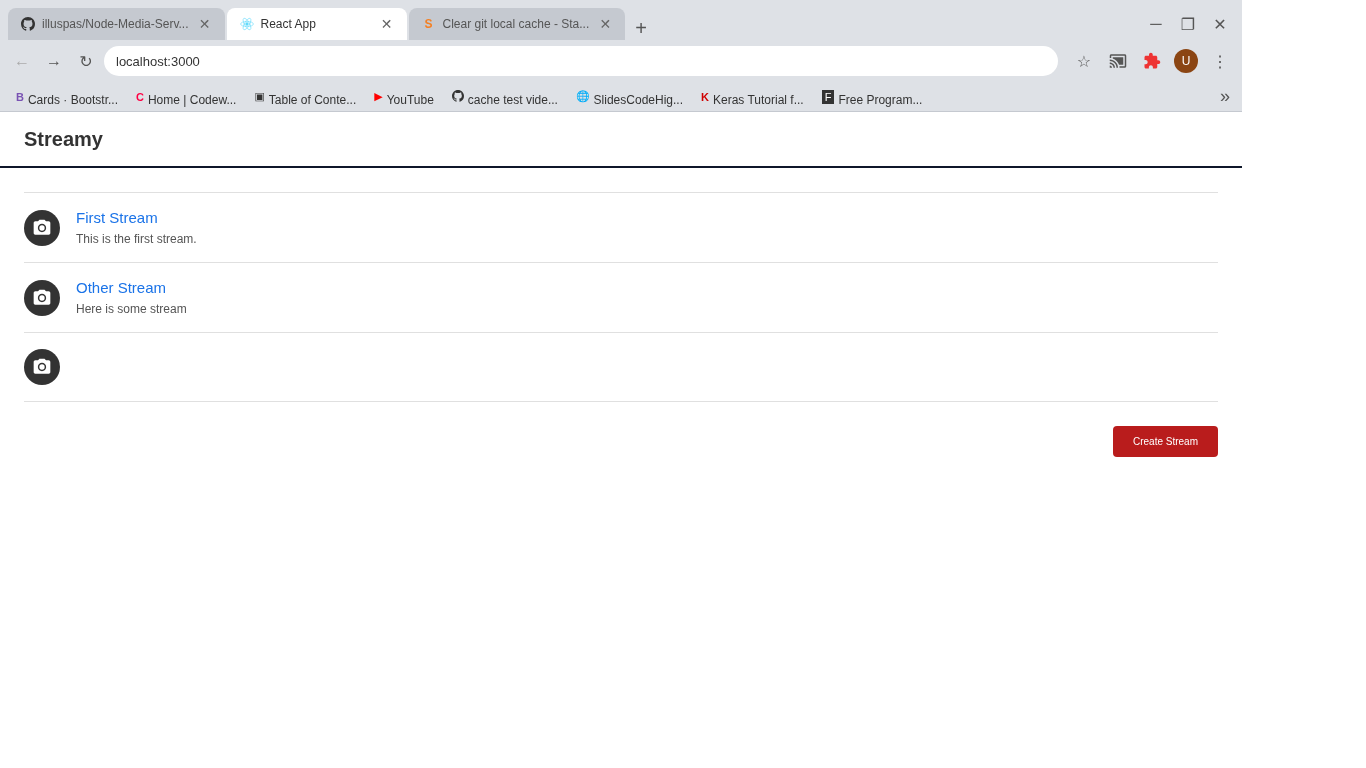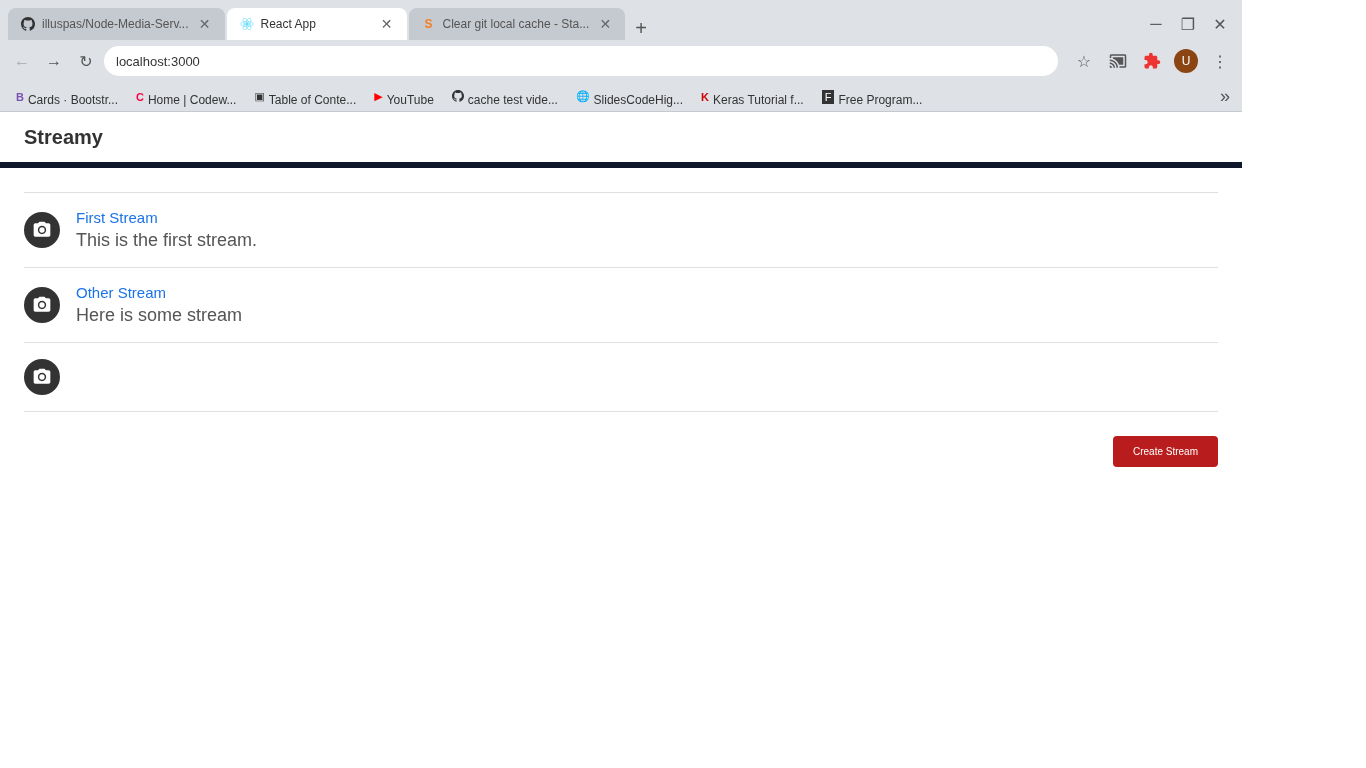--- a/index.html
+++ b/index.html
@@ -159,21 +159,21 @@
       min-height: calc(768px - 112px);
     }
 
     
     .app-navbar {
       display: flex;
       align-items: center;
       justify-content: space-between;
       padding: 0 24px;
       height: 56px;
-      border-bottom: 6px solid #0f172a;
+      border-bottom: 2px solid #0f172a;
       background: #fff;
     }
     .app-brand {
       font-size: 20px;
       font-weight: 600;
       color: #333;
     }
     .nav-right {
       display: flex;
       align-items: center;
@@ -239,21 +239,21 @@
     .stream-name {
       color: #1a73e8;
       font-size: 15px;
       font-weight: 500;
       text-decoration: none;
       display: block;
       margin-bottom: 4px;
     }
     .stream-desc {
       color: #555;
-      font-size: 18px;
+      font-size: 12px;
     }
 
     
     .create-btn-row {
       display: flex;
       justify-content: flex-end;
       margin-top: 24px;
       padding-right: 0;
     }
     .create-stream-btn {

